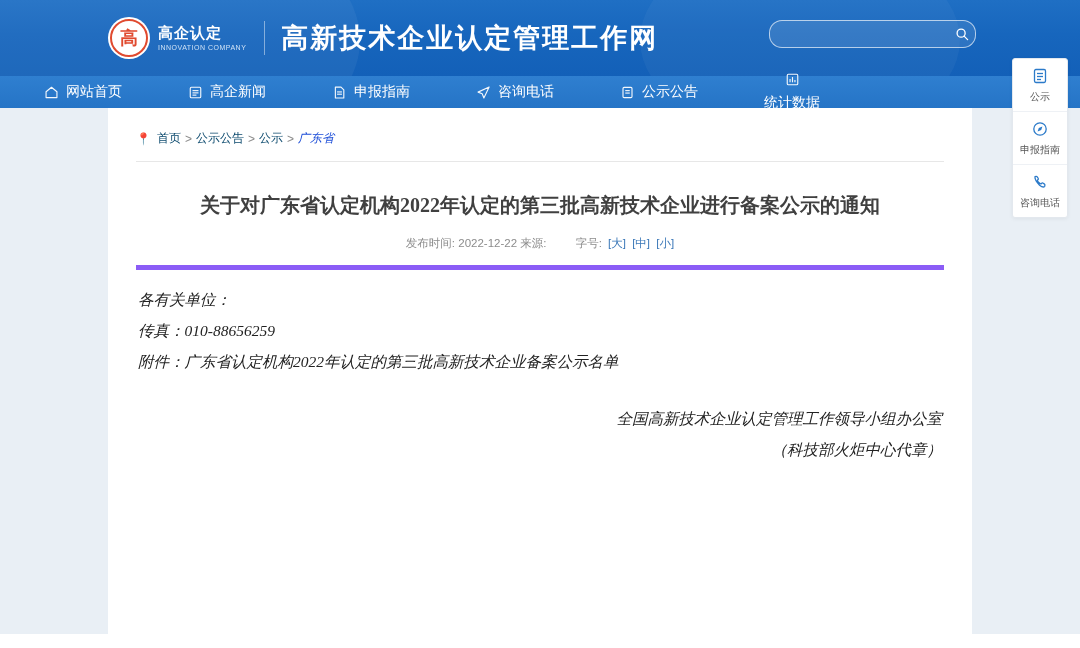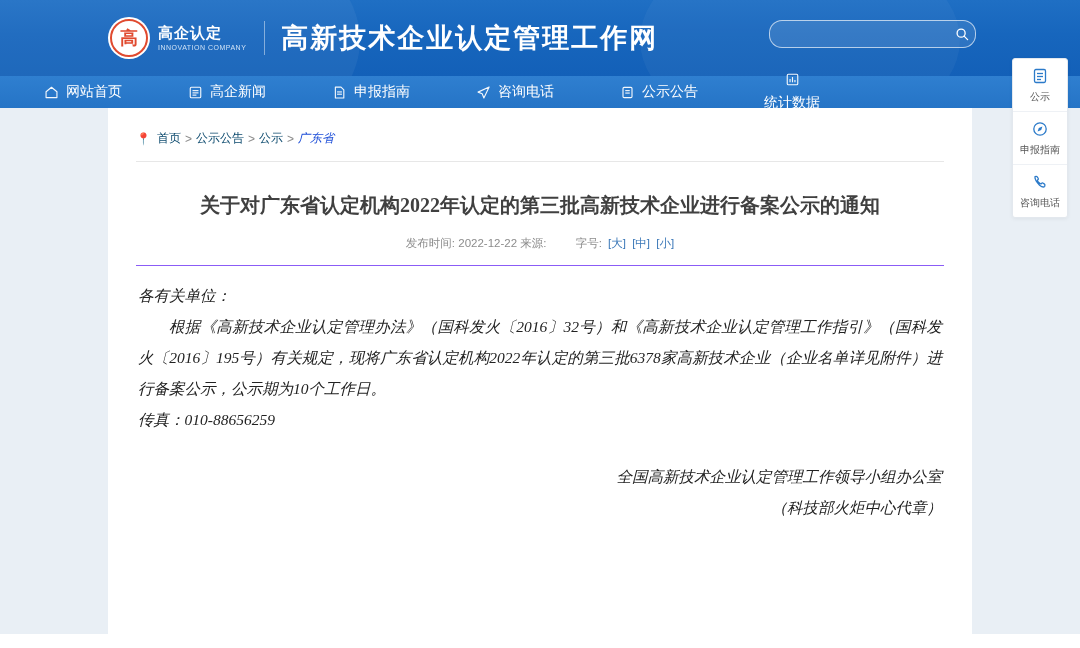--- a/index.html
+++ b/index.html
@@ -209,21 +209,21 @@
     font-weight: bold;
     color: #404040;
     padding: 28px 20px 0 20px;
     line-height: 1.5;
   }
   .doc-meta {
     text-align: center;
     font-size: 11.5px;
     color: #8c8c8c;
     padding: 16px 0 14px 0;
-    border-bottom: 1px solid #8b5cf6;
+    border-bottom: 5px solid #8b5cf6;
   }
   .doc-meta .fs-label { margin-left: 26px; }
   .doc-meta .fs {
     color: #3b78b8;
     cursor: pointer;
     margin-left: 3px;
   }
 
   .doc-body {
     font-family: "Liberation Serif", serif;
@@ -390,22 +390,22 @@
         <span>来源:</span>
         <span></span>
         <span class="fs-label">字号:</span>
         <span class="fs">[大]</span>
         <span class="fs">[中]</span>
         <span class="fs">[小]</span>
       </div>
 
       <div class="doc-body">
         <p>各有关单位：</p>
-        <p class="indent">根据《高新技术企业认定管理办法》（国科发火〔2016〕32号）和《高新技术企业认定管理工作指引》（国科发火〔2016〕195号）有关规定，现将广东省认定机构2022年认定的第三批6378家高新技术企业（企业名单详见附件）进行备案公示，公示期为10个工作日。</p>
         <p>传真：010-88656259</p>
+        <p>附件：广东省认定机构2022年认定的第三批高新技术企业备案公示名单</p>
 
         <div class="sign-block">
           <p class="sign">全国高新技术企业认定管理工作领导小组办公室</p>
           <p class="sign">（科技部火炬中心代章）</p>
 
         </div>
       </div>
 
     </div>
   </div>

